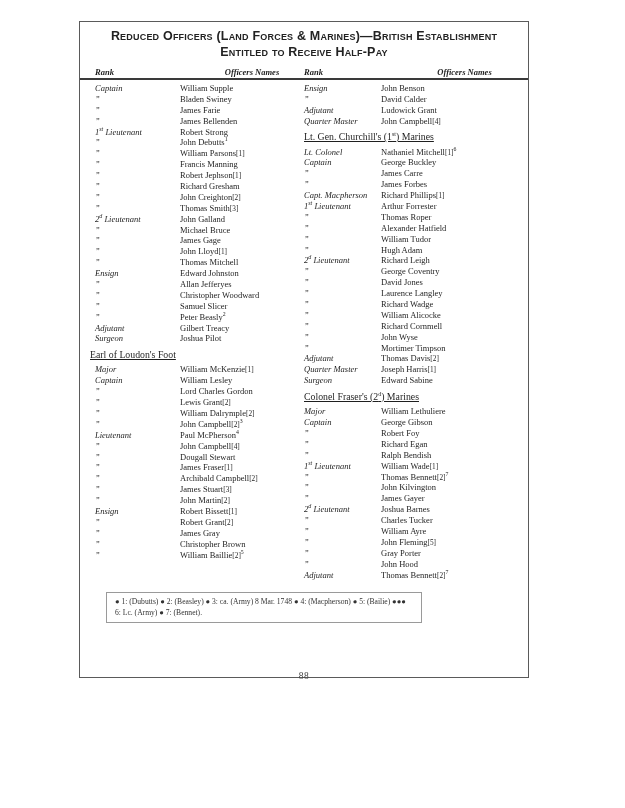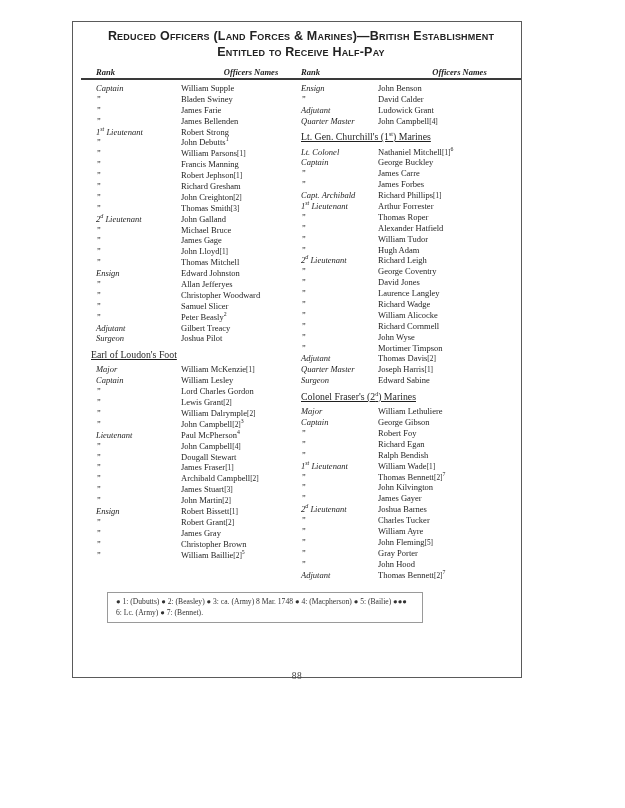--- a/index.html
+++ b/index.html
@@ -1,21 +1,21 @@
 <!DOCTYPE html>
 <html><head>
 <meta charset="utf-8">
 <style>
   * { margin:0; padding:0; box-sizing:border-box; }
   html,body { width:625px; height:808px; background:#ffffff; overflow:hidden;
               font-family:"Liberation Serif", serif; color:#1f1f1f; }
 
   .page-box {
-    position:absolute; left:72px; top:21px; width:450px; height:657px;
-    border:1px solid #5a5a5a; background:#fff;padding-left:8px;
+    position:absolute; left:79px; top:21px; width:450px; height:657px;
+    border:1px solid #5a5a5a; background:#fff;
   }
 
   .title-line1 {
     margin-top:7px; text-align:center;
     font-family:"Liberation Sans", sans-serif; font-weight:bold;
     font-variant:small-caps; font-size:12.5px; line-height:15px;
     letter-spacing:0.2px; color:#222;
   }
   .title-line2 {
     margin-top:1px; text-align:center;
@@ -284,21 +284,21 @@
         </div>
         <div class="row">
           <span class="rank">”</span>
           <span class="name">James Carre</span>
         </div>
         <div class="row">
           <span class="rank">”</span>
           <span class="name">James Forbes</span>
         </div>
         <div class="row">
-          <span class="rank">Capt. Archibald</span>
+          <span class="rank">Capt. Macpherson</span>
           <span class="name">Richard Phillips<span class="bk">[1]</span></span>
         </div>
         <div class="row">
           <span class="rank">1<sup>st</sup> Lieutenant</span>
           <span class="name">Arthur Forrester</span>
         </div>
         <div class="row">
           <span class="rank">”</span>
           <span class="name">Thomas Roper</span>
         </div>

